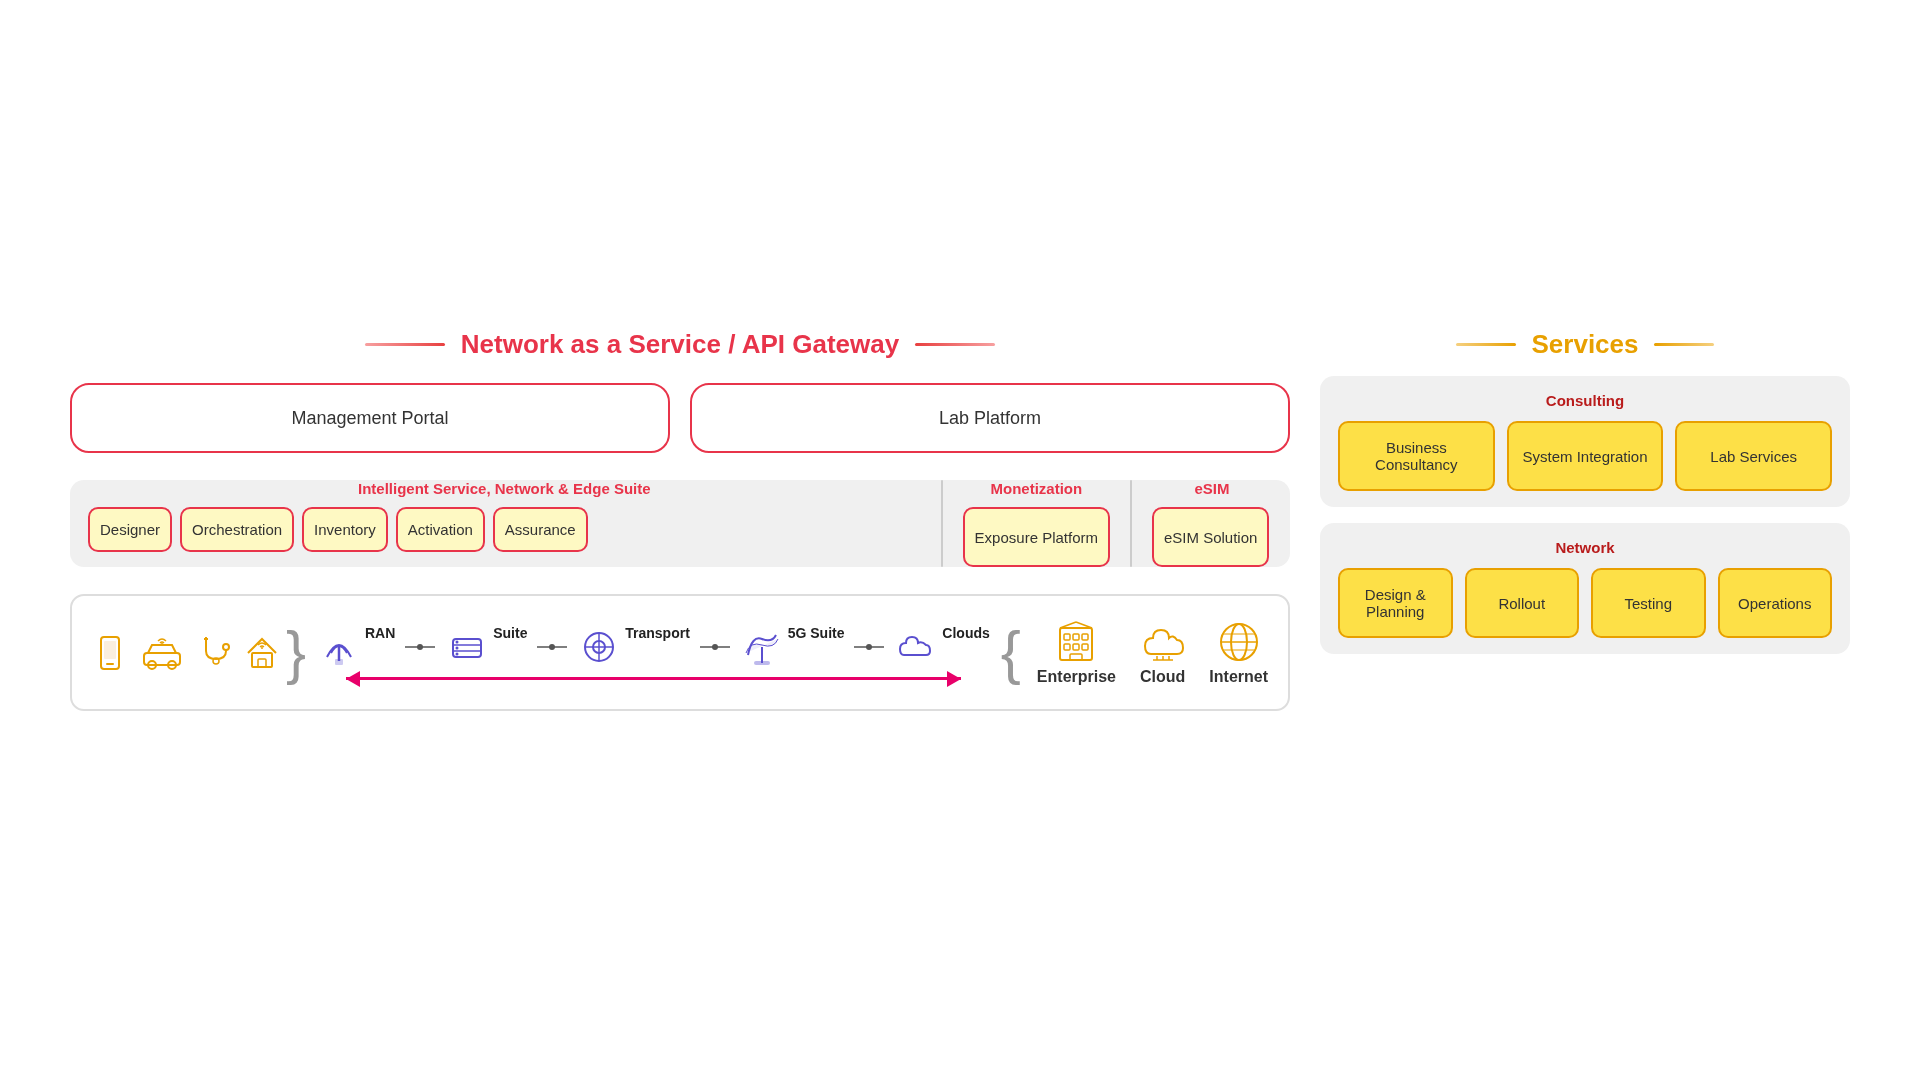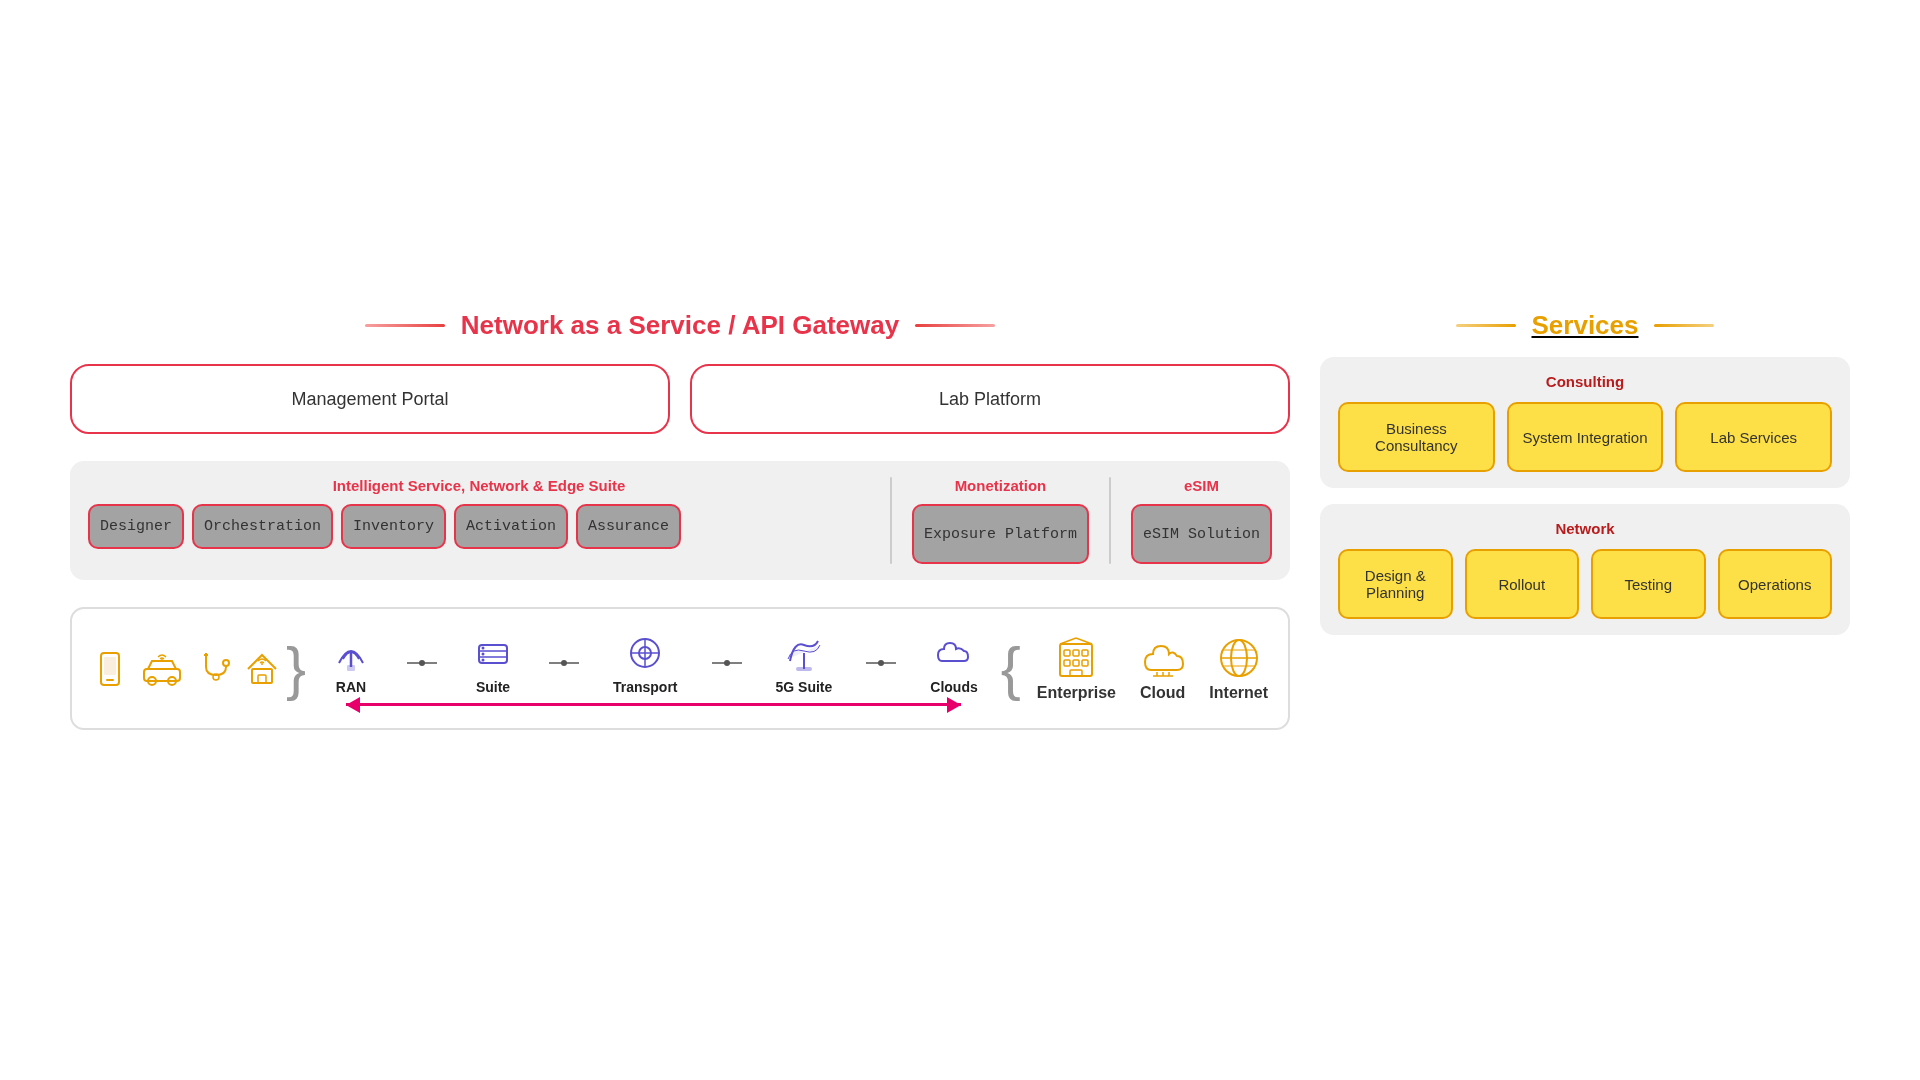--- a/index.html
+++ b/index.html
@@ -71,21 +71,21 @@
     }
     .box-outline.wide {
       flex: 1;
       min-height: 70px;
     }
 
     
     .isne-section {
       background: #f0f0f0;
       border-radius: 14px;
-      padding: 16px 18px;
+      padding: 0 18px;
       display: flex;
       gap: 16px;
       align-items: stretch;
       margin-bottom: 20px;
     }
     .isne-block {
       flex: 1;
       display: flex;
       flex-direction: column;
       gap: 10px;
@@ -101,26 +101,25 @@
       gap: 8px;
     }
     .item-box {
       border: 2px solid #e8344a;
       border-radius: 10px;
       padding: 12px 10px;
       font-size: 15px;
       font-weight: 500;
       color: #333;
       text-align: center;
-      background: #a3a3a3;
+      background: #fef9c3;
       min-width: 80px;
       display: flex;
       align-items: center;
       justify-content: center;
-      font-family: Liberation Mono, monospace;
     }
     .divider-v {
       width: 2px;
       background: #ccc;
       border-radius: 2px;
       margin: 0 4px;
     }
     .monetization-block {
       display: flex;
       flex-direction: column;
@@ -166,22 +165,21 @@
     }
     .nodes-row {
       display: flex;
       align-items: center;
       gap: 0;
       width: 100%;
       justify-content: space-around;
     }
     .node {
       display: flex;
-      flex-direction: column;
-      align-items: center;
+      flex-direction: row;
       gap: 4px;
     }
     .node-label {
       font-size: 14px;
       font-weight: 700;
       color: #222;
     }
     .double-arrow {
       flex: 1;
       height: 3px;
@@ -238,21 +236,20 @@
       flex-direction: column;
       gap: 16px;
     }
 
     .services-header {
       display: flex;
       align-items: center;
       justify-content: center;
       gap: 16px;
       margin-bottom: 0;
-      text-decoration: underline;
     }
     .services-line {
       height: 3px;
       width: 60px;
       background: linear-gradient(to right, #f5d080, #e8a000);
       border-radius: 2px;
     }
     .services-line.right {
       background: linear-gradient(to left, #f5d080, #e8a000);
     }

